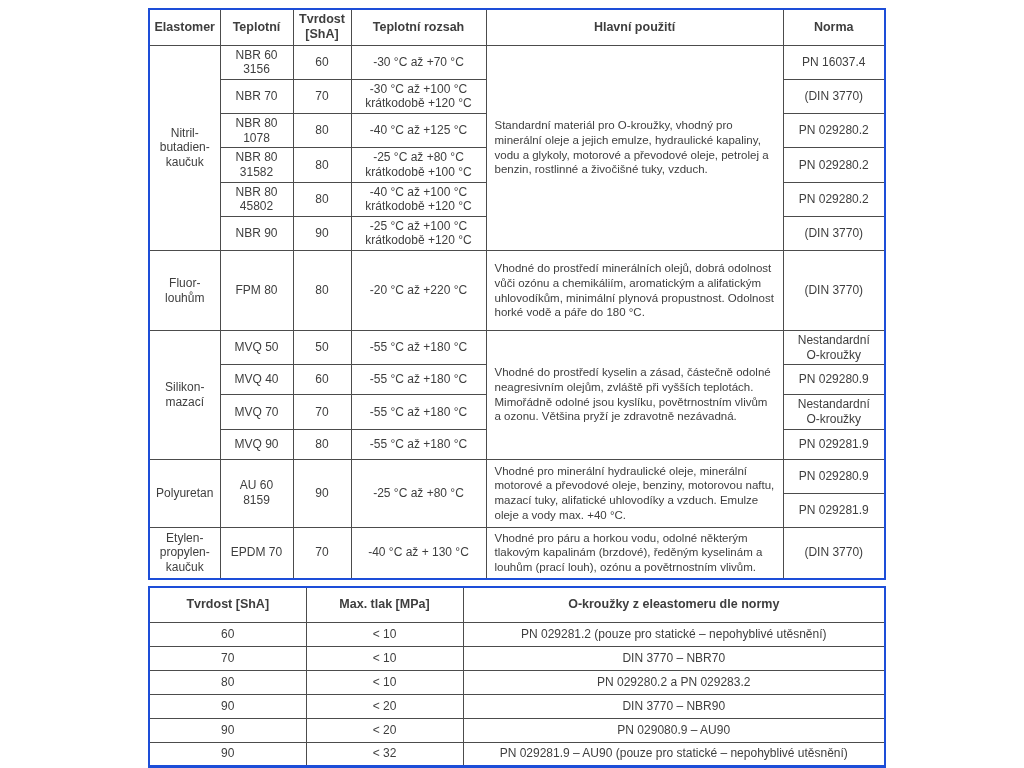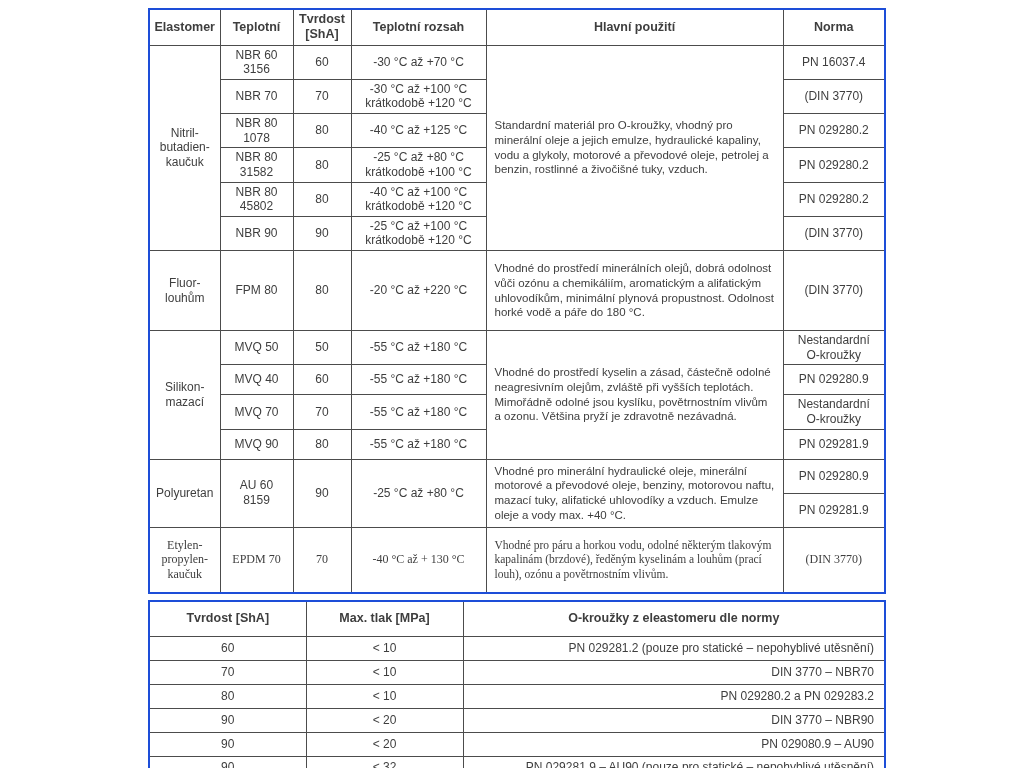--- a/index.html
+++ b/index.html
@@ -30,30 +30,30 @@
   }
   th { font-weight: bold; font-size: 12.5px; }
   td.usage {
     text-align: left;
     font-size: 11.5px;
     line-height: 1.28;
     padding: 3px 8px;
     white-space: normal;
   }
   td.norm3 {
-    text-align: right;
+    text-align: center;
     padding: 2px 10px;
     white-space: normal;
   }
   .rh-hdr  { height: 34px; }
   .rh-nbr  { height: 33px; }
   .rh-fluor{ height: 80px; }
   .rh-mvq  { height: 30px; }
   .rh-poly { height: 34px; }
-  .rh-epdm { height: 66px; font-family: Liberation Serif, serif; }
+  .rh-epdm { height: 52px; }
   .rh-phdr { height: 35px; }
   .rh-prow { height: 24px; }
   table.pressure { margin-top: 6px; border-bottom-width: 3px; }
 </style>
 </head>
 <body>
 
 <div class="sheet">
 
   <table class="main">

